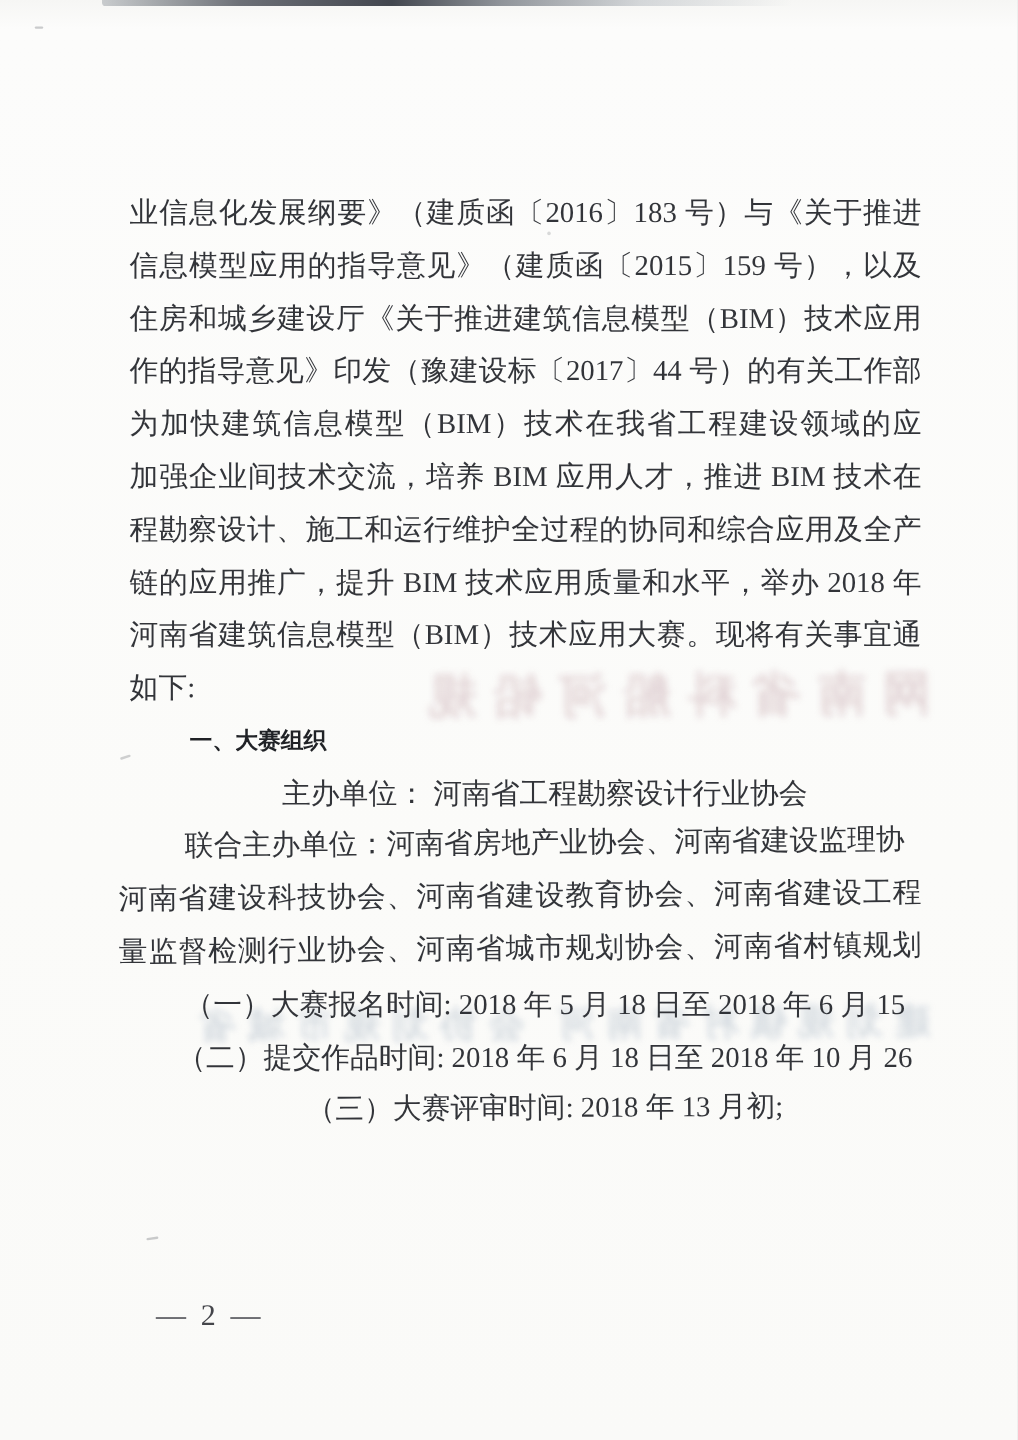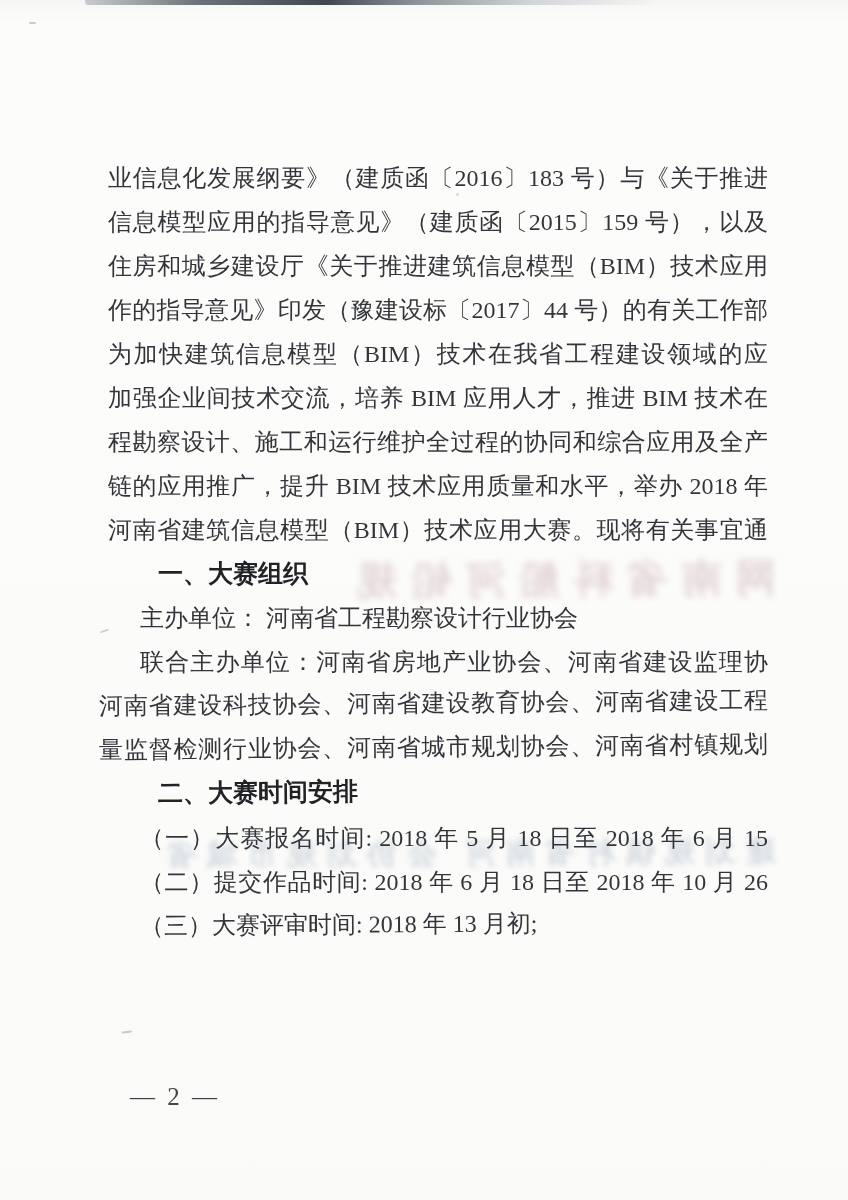--- a/index.html
+++ b/index.html
@@ -89,26 +89,26 @@
     height: 44px;
     line-height: 44px;
     white-space: nowrap;
   }
   .line.justify {
     white-space: normal;
     text-align: justify;
     text-align-last: justify;
     overflow: hidden;
   }
-  .line.indent  { text-indent: 32px; }
+  .line.indent  { text-indent: 32px; text-align: center; }
   .line.heading {
     text-indent: 50px;
     font-family: Liberation Serif, serif;
     font-weight: bold;
-    font-size: 25px;
+    font-size: 19px;
     color: rgba(20,22,26,0.95);
   }
   .line.outdent { margin-left: -9px; width: 669px; }
 
   
   .line:nth-child(13), .line:nth-child(14), .line:nth-child(15) {
     transform: rotate(-0.5deg);
     transform-origin: left center;
   }
   .line:nth-child(18), .line:nth-child(19) {
@@ -143,26 +143,26 @@
   <div class="content">
       <div class="line justify">业信息化发展纲要》（建质函〔2016〕183 号）与《关于推进建筑</div>
       <div class="line justify">信息模型应用的指导意见》（建质函〔2015〕159 号），以及河南省</div>
       <div class="line justify">住房和城乡建设厅《关于推进建筑信息模型（BIM）技术应用工</div>
       <div class="line justify">作的指导意见》印发（豫建设标〔2017〕44 号）的有关工作部署，</div>
       <div class="line justify">为加快建筑信息模型（BIM）技术在我省工程建设领域的应用，</div>
       <div class="line justify">加强企业间技术交流，培养 BIM 应用人才，推进 BIM 技术在工</div>
       <div class="line justify">程勘察设计、施工和运行维护全过程的协同和综合应用及全产业</div>
       <div class="line justify">链的应用推广，提升 BIM 技术应用质量和水平，举办 2018 年度</div>
       <div class="line justify">河南省建筑信息模型（BIM）技术应用大赛。现将有关事宜通知</div>
+      <div class="line body">如下:</div>
       <div class="line heading">一、大赛组织</div>
       <div class="line indent">主办单位： 河南省工程勘察设计行业协会</div>
       <div class="line indent justify">联合主办单位：河南省房地产业协会、河南省建设监理协会、</div>
       <div class="line justify outdent">河南省建设科技协会、河南省建设教育协会、河南省建设工程质</div>
       <div class="line justify outdent">量监督检测行业协会、河南省城市规划协会、河南省村镇规划建</div>
-      <div class="line heading">二、大赛时间安排</div>
       <div class="line indent justify">（一）大赛报名时间: 2018 年 5 月 18 日至 2018 年 6 月 15 日;</div>
       <div class="line indent justify">（二）提交作品时间: 2018 年 6 月 18 日至 2018 年 10 月 26 日;</div>
       <div class="line indent">（三）大赛评审时间: 2018 年 13 月初;</div>
     </div>
 
   <div class="page-number">— 2 —</div>
 
 </div>
 
 </body></html>

